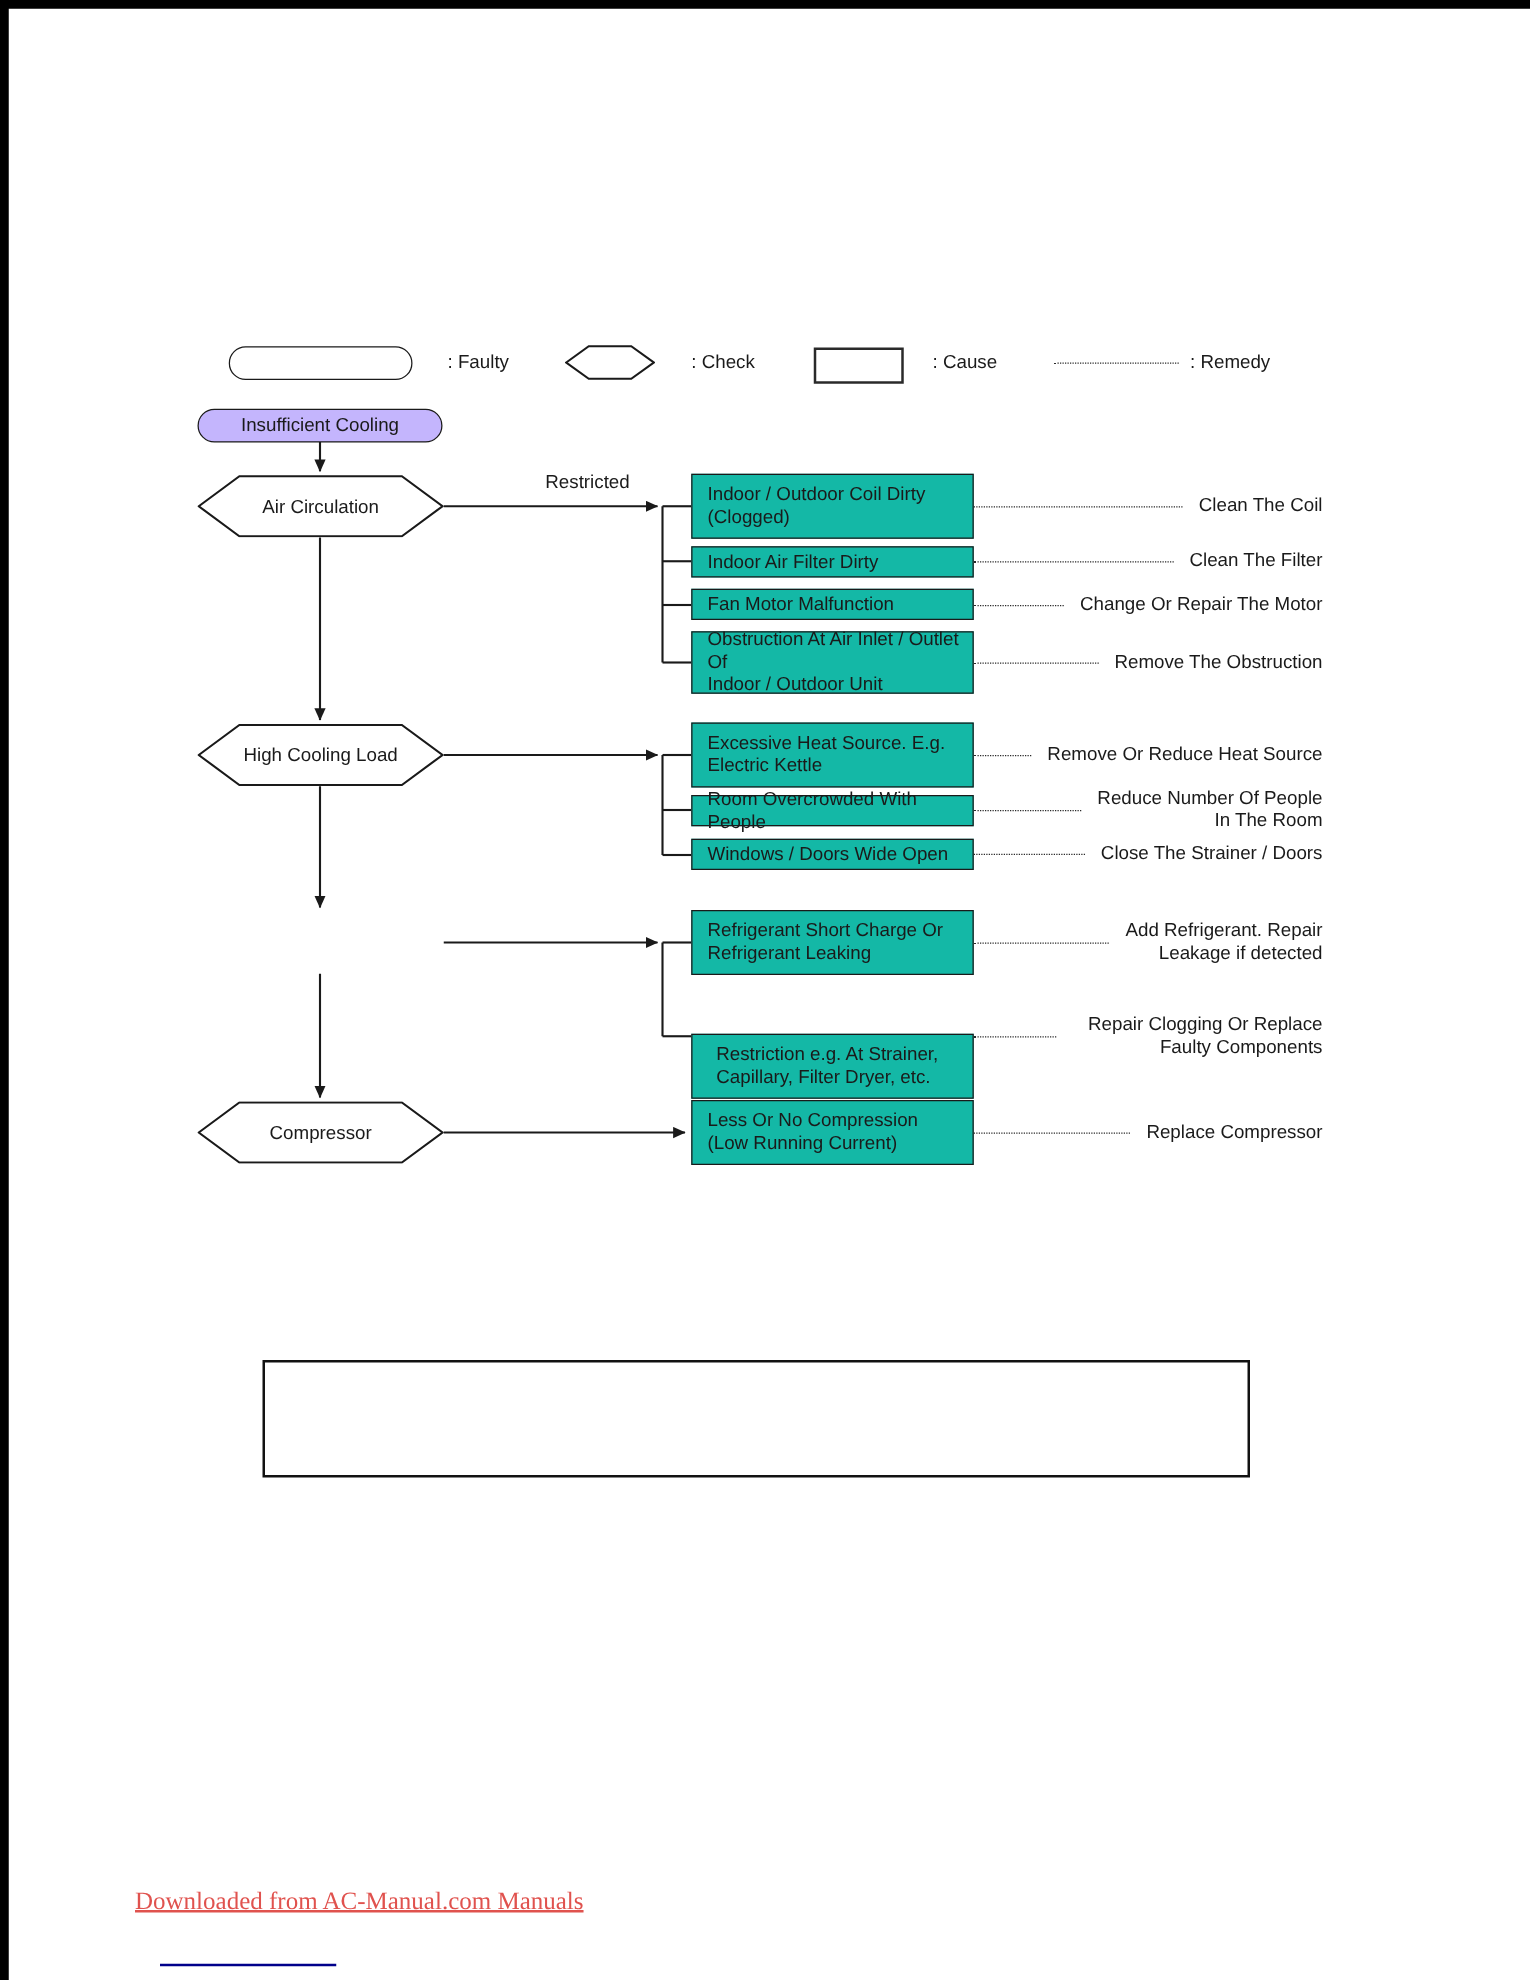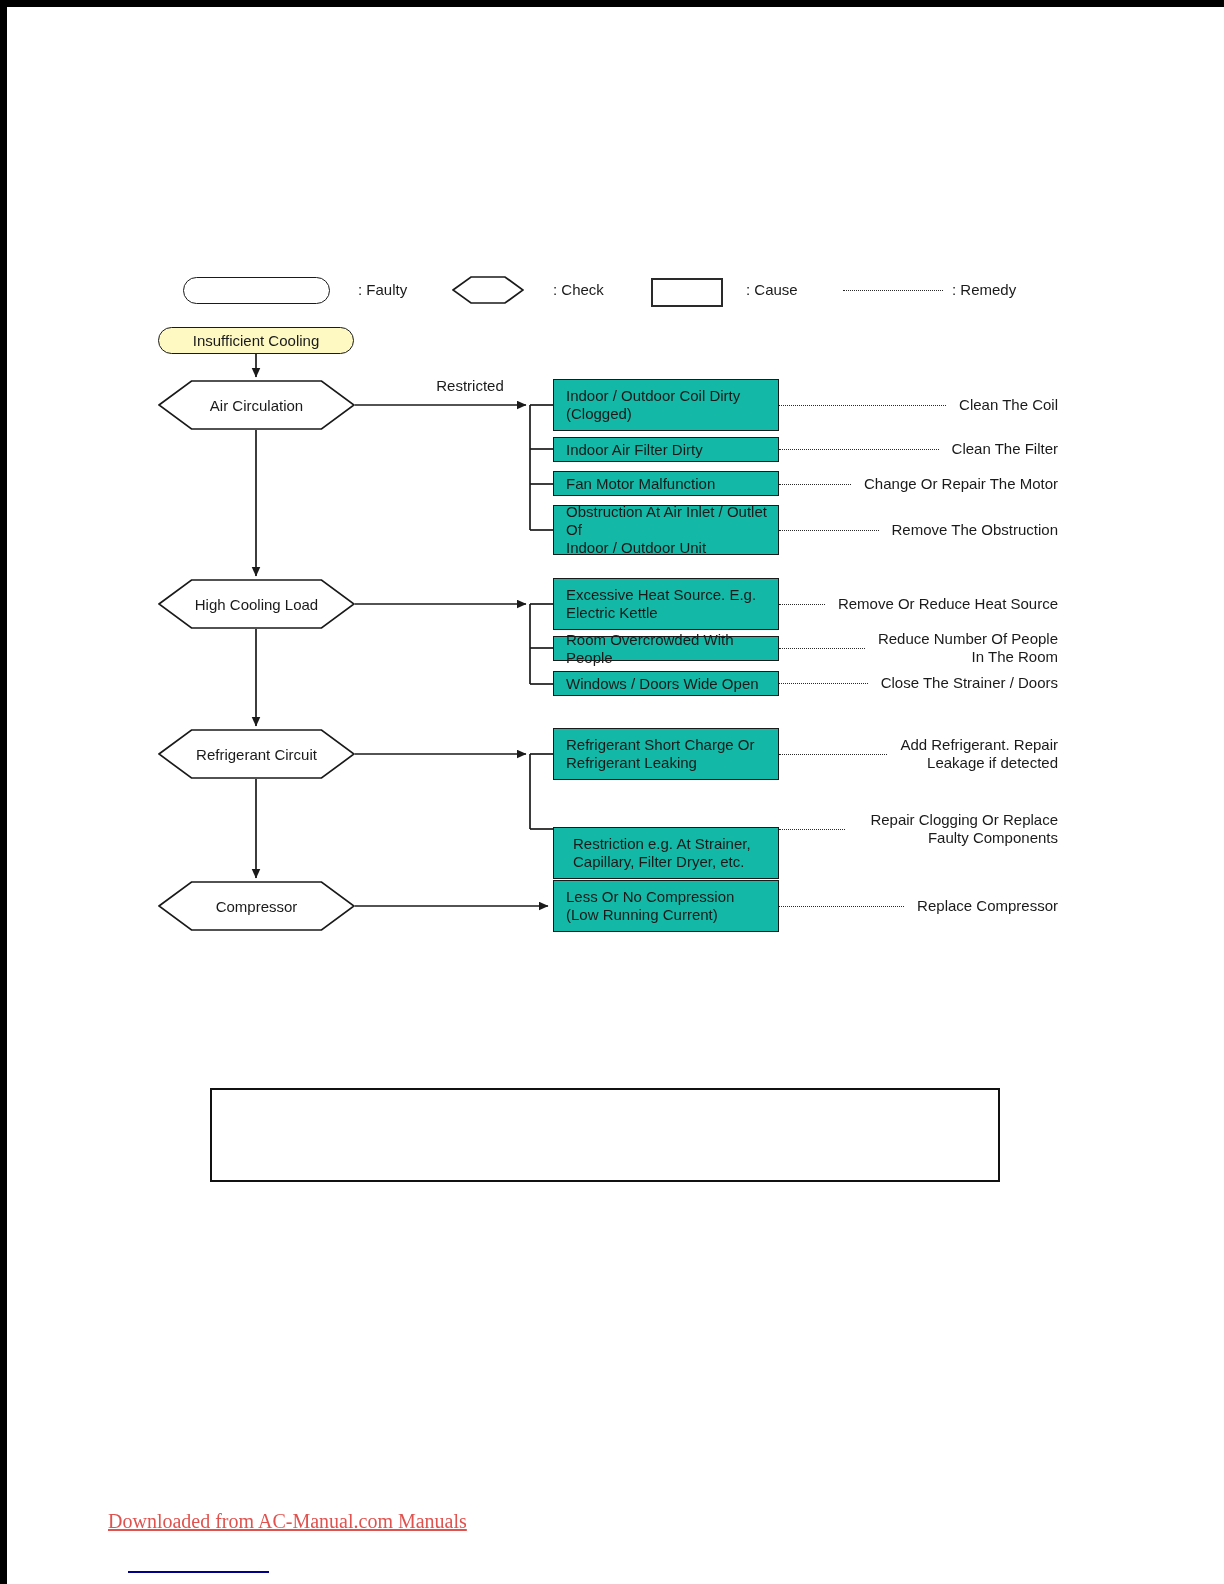--- a/index.html
+++ b/index.html
@@ -15,21 +15,21 @@
   .legend-stadium { position:absolute; left:183px; top:277px; width:147px; height:27px;
     border:1.7px solid #1a1a1a; border-radius:14px; background:#fff; }
   .legend-hex { position:absolute; left:452px; top:276px; width:72px; height:28px; }
   .legend-rect { position:absolute; left:651px; top:278px; width:72px; height:29px;
     border:2px solid #2a2a2a; background:#fff; }
   .legend-dotted { position:absolute; left:843px; top:290px; width:100px; height:0;
     border-top:1.7px dotted #2a2a2a; }
 
   
   .stadium-start { position:absolute; left:158px; top:327px; width:196px; height:27px;
-    border:1.7px solid #1a1a1a; border-radius:14px; background:#fef9c3;
+    border:1.7px solid #1a1a1a; border-radius:14px; background:#c4b5fd;
     display:flex; align-items:center; justify-content:center; font-size:15px; }
 
   
   .hex { position:absolute; left:158px; width:197px; height:50px;
     display:flex; align-items:center; justify-content:center; }
   .hex svg { position:absolute; left:0; top:0; }
   .hex-label { position:relative; font-size:15px; }
 
   
   .cause { position:absolute; left:553px; width:226px; border:1.7px solid #1a1a1a;
@@ -124,26 +124,20 @@
     <svg width="197" height="50" viewBox="0 0 197 50">
       <polygon points="1,25 33.5,1 163.5,1 196,25 163.5,49 33.5,49" fill="#fff" stroke="#1a1a1a" stroke-width="1.7"></polygon>
     </svg>
     <span class="hex-label">Air Circulation</span>
   </div>
   <div class="hex" style="top:579px;">
     <svg width="197" height="50" viewBox="0 0 197 50">
       <polygon points="1,25 33.5,1 163.5,1 196,25 163.5,49 33.5,49" fill="#fff" stroke="#1a1a1a" stroke-width="1.7"></polygon>
     </svg>
     <span class="hex-label">High Cooling Load</span>
-  </div>
-  <div class="hex" style="top:729px;">
-    <svg width="197" height="50" viewBox="0 0 197 50">
-      <polygon points="1,25 33.5,1 163.5,1 196,25 163.5,49 33.5,49" fill="#fff" stroke="#1a1a1a" stroke-width="1.7"></polygon>
-    </svg>
-    <span class="hex-label">Refrigerant Circuit</span>
   </div>
   <div class="hex" style="top:881px;">
     <svg width="197" height="50" viewBox="0 0 197 50">
       <polygon points="1,25 33.5,1 163.5,1 196,25 163.5,49 33.5,49" fill="#fff" stroke="#1a1a1a" stroke-width="1.7"></polygon>
     </svg>
     <span class="hex-label">Compressor</span>
   </div>
 
   <div class="branch-label">Restricted</div>
 

